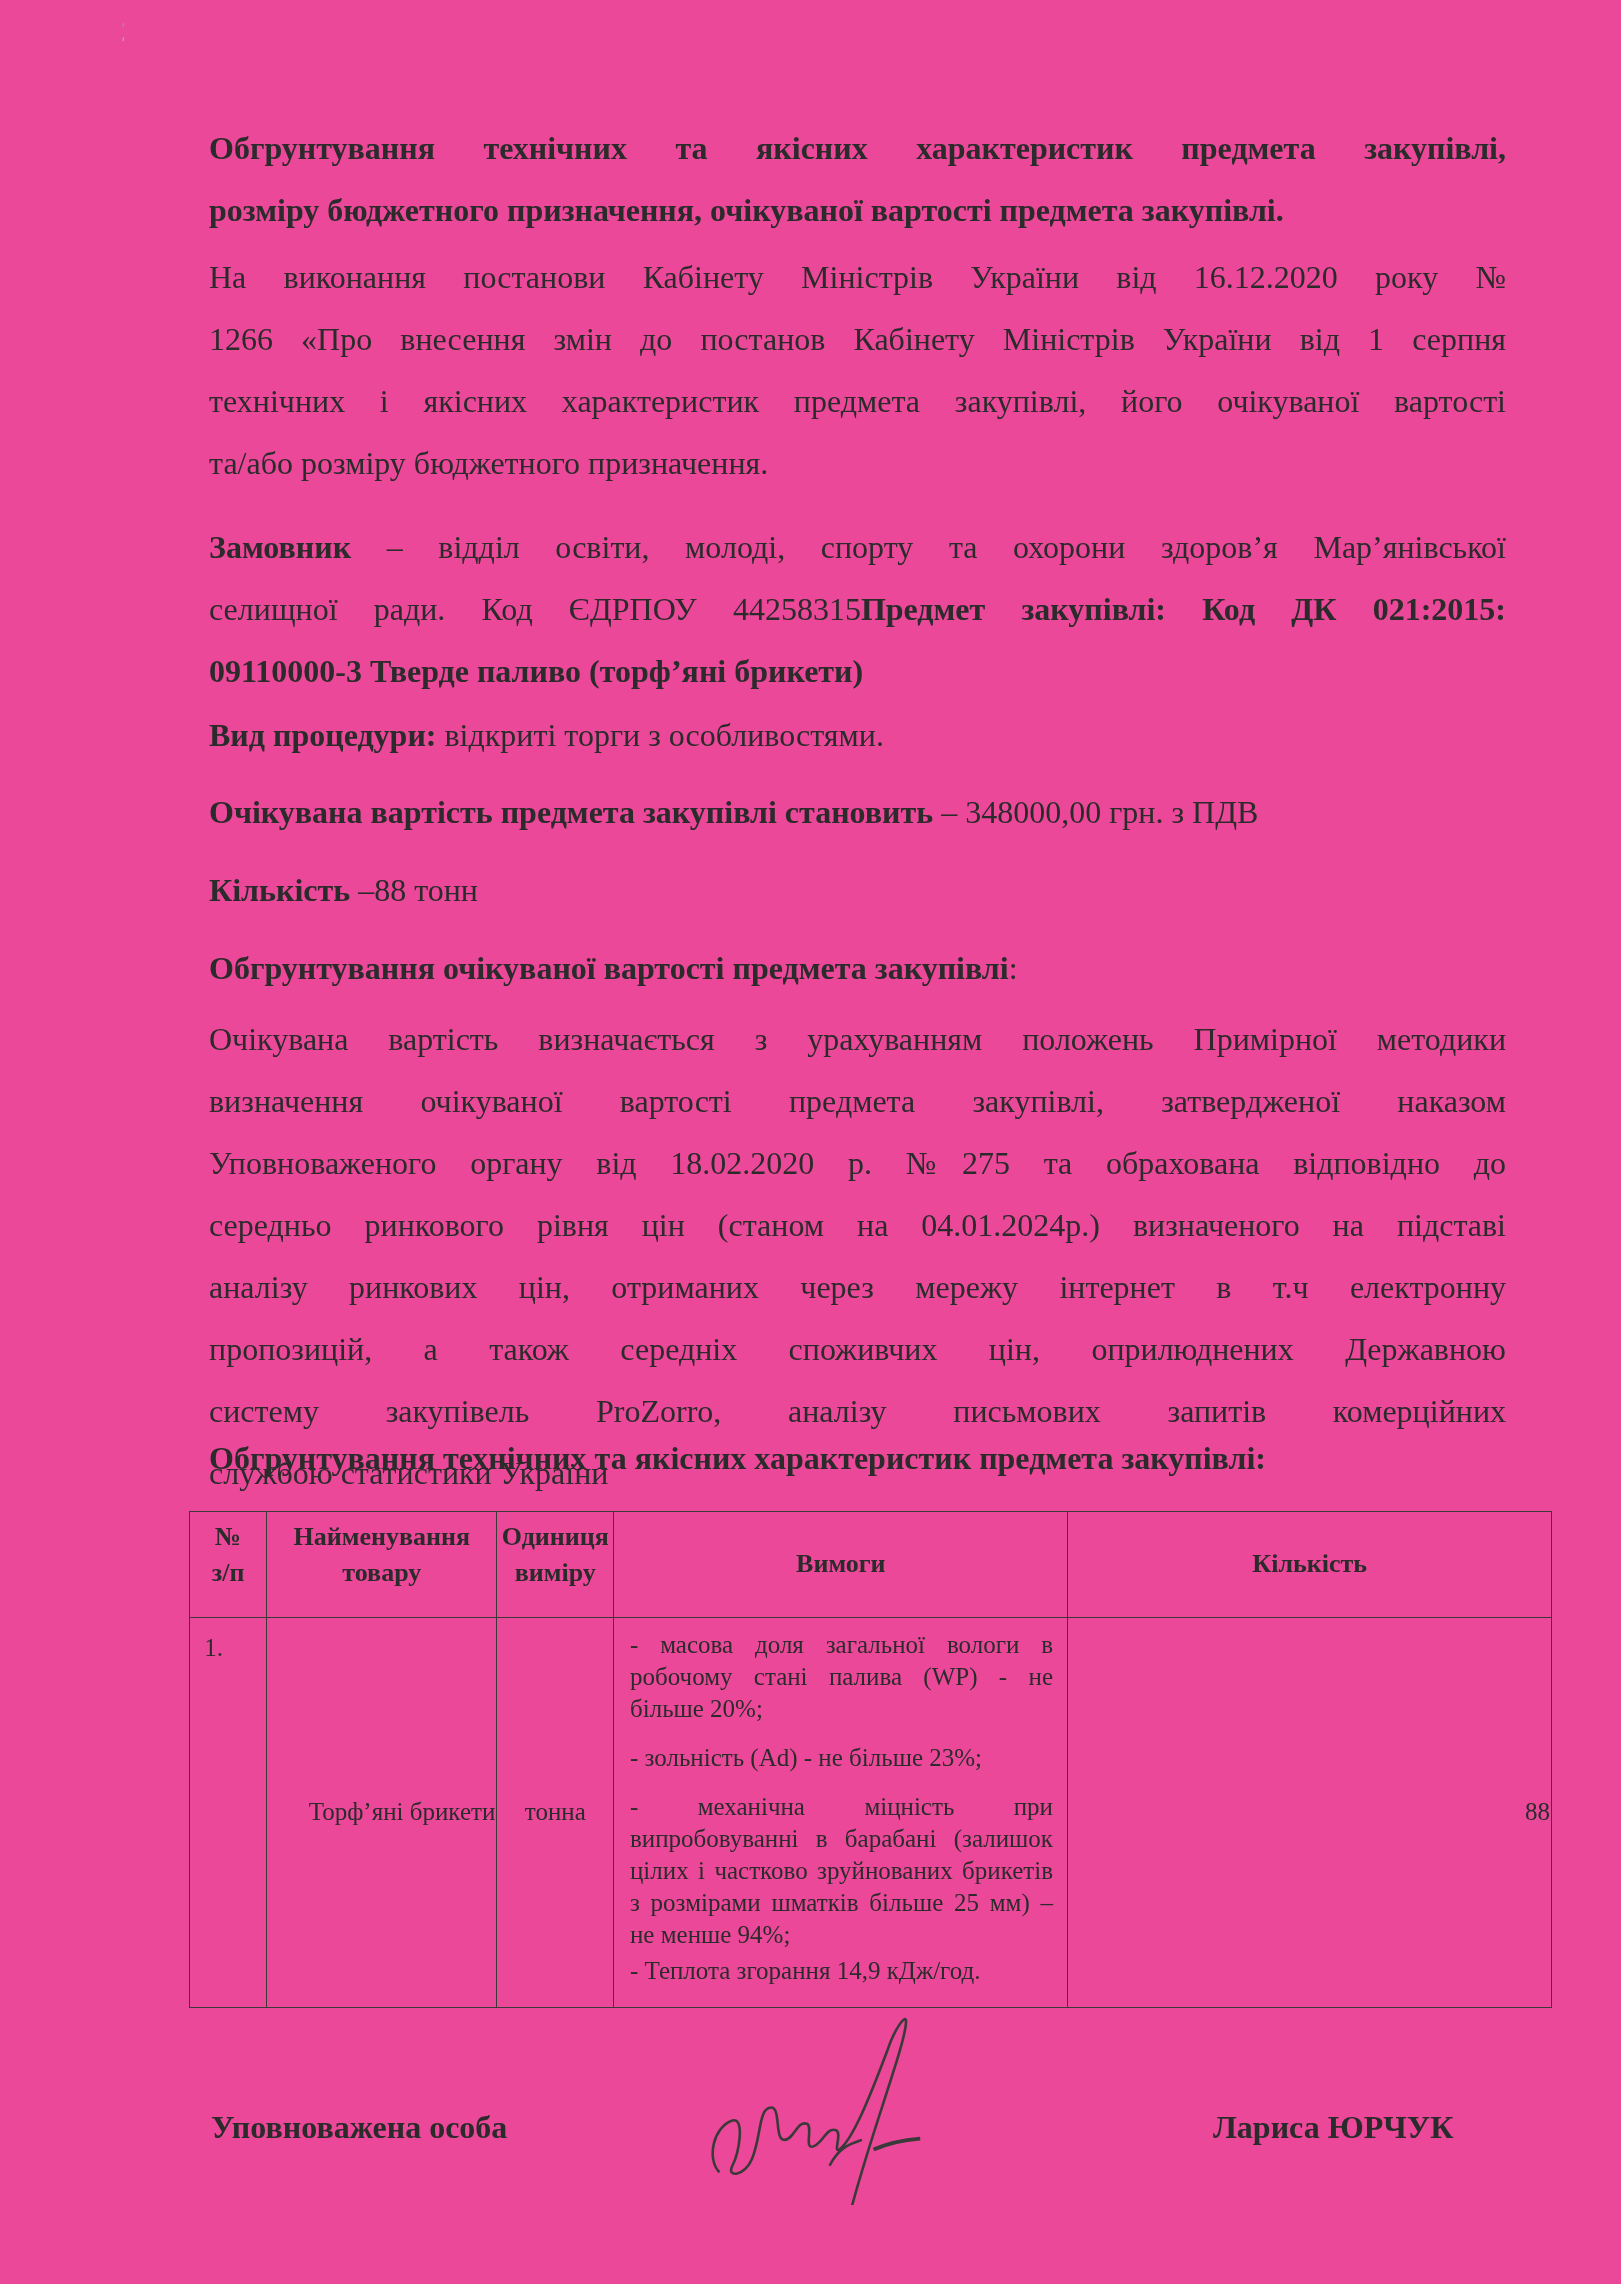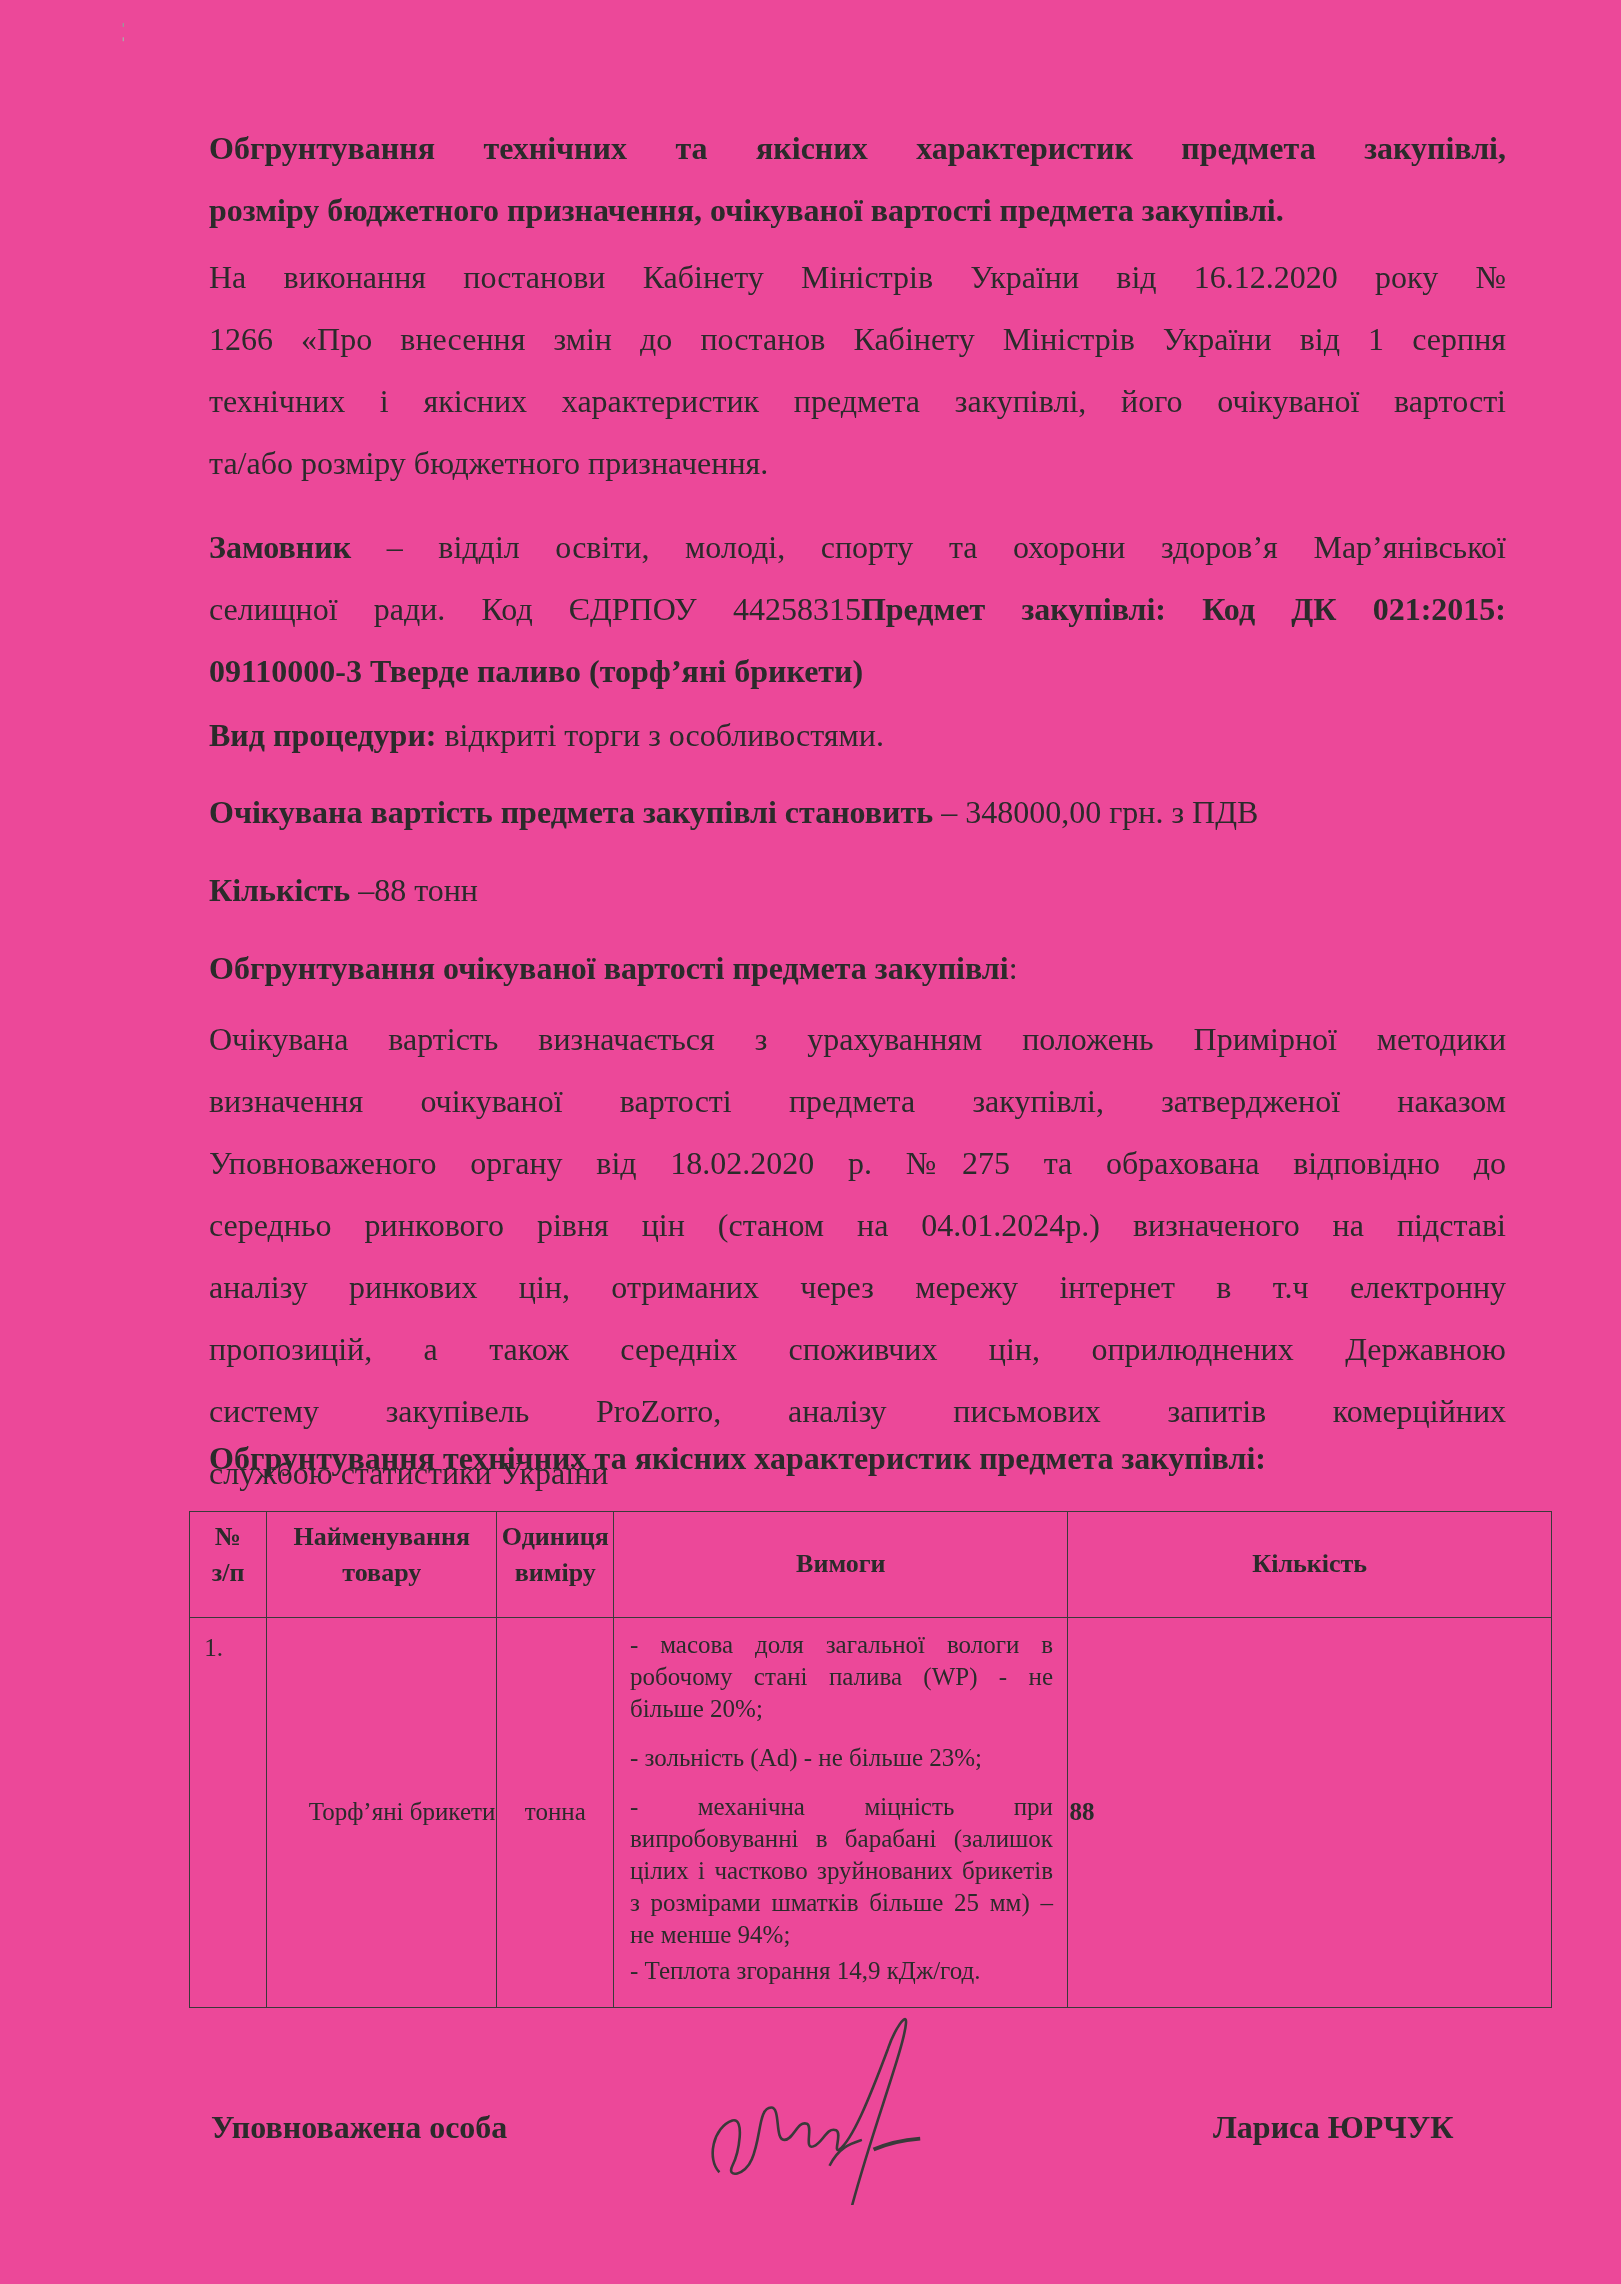--- a/index.html
+++ b/index.html
@@ -26,21 +26,21 @@
     table.spec th, table.spec td { border: 1.9px solid #3a3a3a; vertical-align: top; }
     table.spec th { font-weight: bold; font-size: 26px; line-height: 36px; text-align: center; height: 97px; padding-top: 6.5px; }
     table.spec th.mid { vertical-align: middle; padding-top: 0; }
     table.spec td { font-size: 25px; line-height: 32px; }
     td.num { padding: 14.3px 0 0 14.3px; width: 62px; }
     td.name { text-align: right; vertical-align: middle !important; width: 227px; }
     td.unit { text-align: center; vertical-align: middle !important; width: 114px; }
     td.req { padding: 7.8px 10.4px 15.6px 11.7px; width: 431px; text-align: justify; }
     td.req p { margin: 4px; }
     td.req p.gap { margin-top: 17px; }
-    td.qtyc { text-align: left; vertical-align: middle !important; font-weight: bold; }
+    td.qtyc { text-align: right; vertical-align: middle !important; }
 
     .sig-label { position: absolute; left: 211px; top: 2096px; }
     .sig-name { position: absolute; left: 1213px; top: 2096px; }
     .signature { position: absolute; left: 700px; top: 2010px; width: 272px; height: 195px; }
     .speck { position: absolute; left: 122px; top: 23px; width: 2.6px; height: 19.5px; }
   </style>
 </head>
 <body>
 
 <div class="page">

